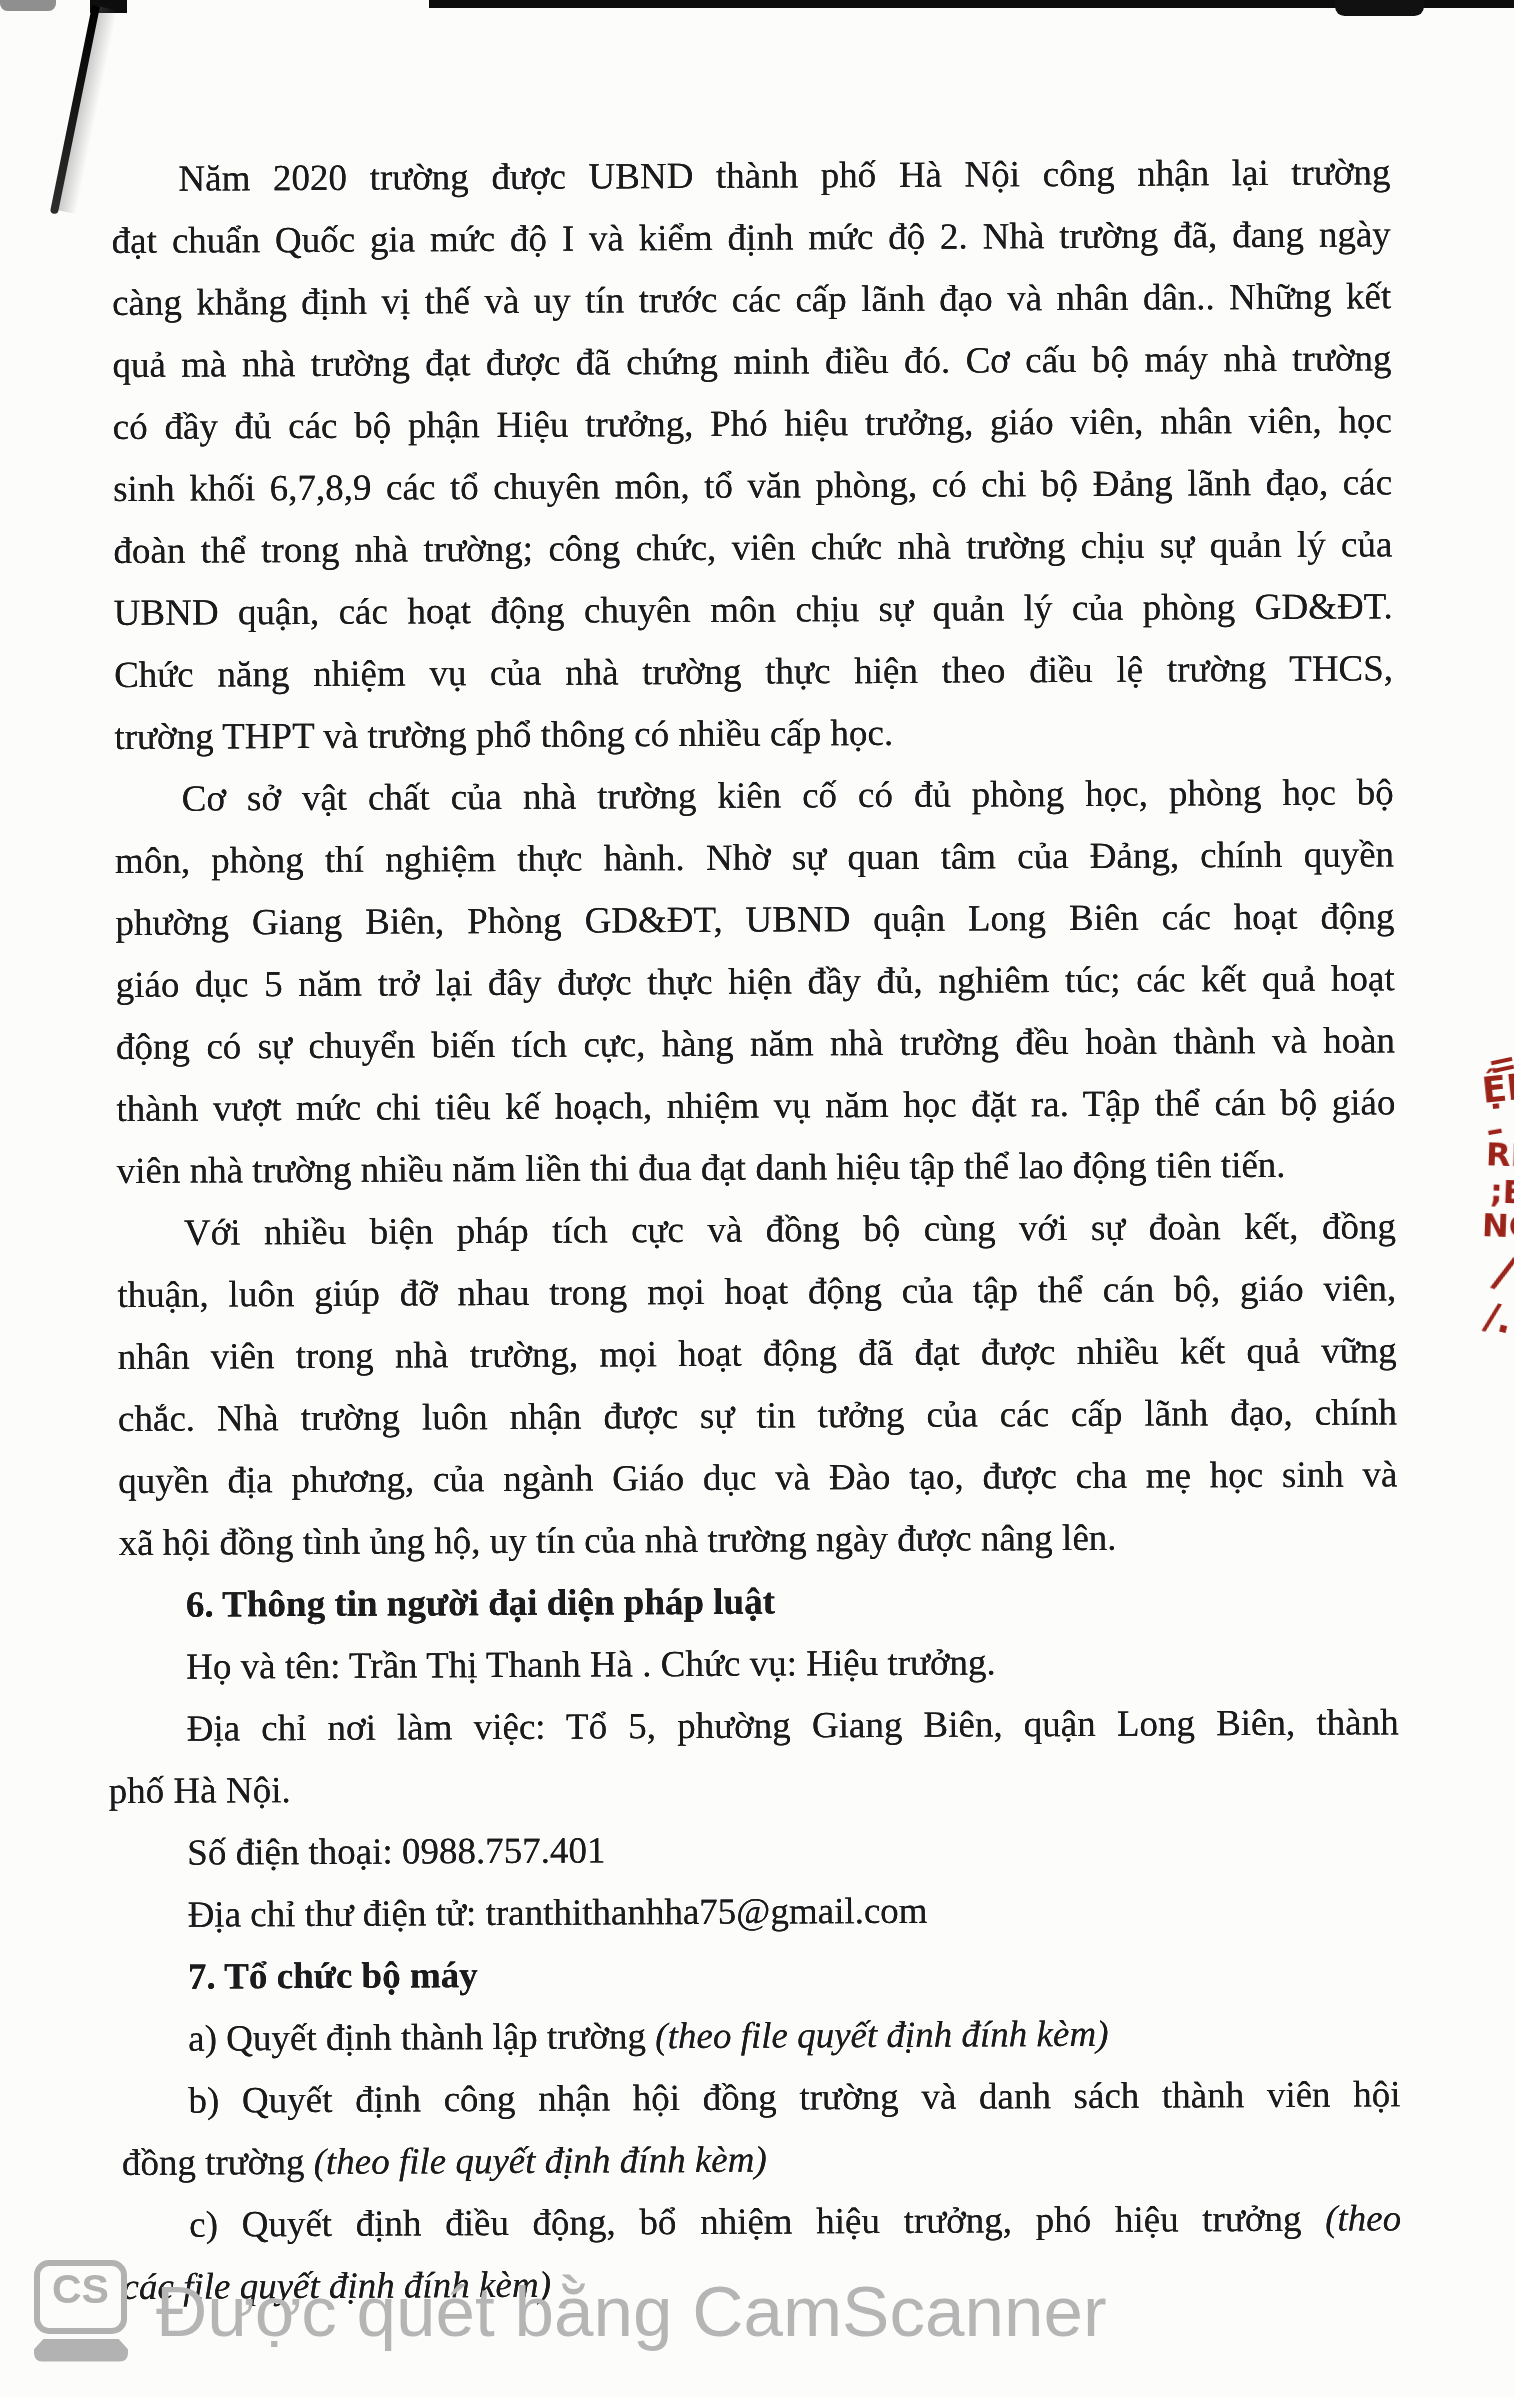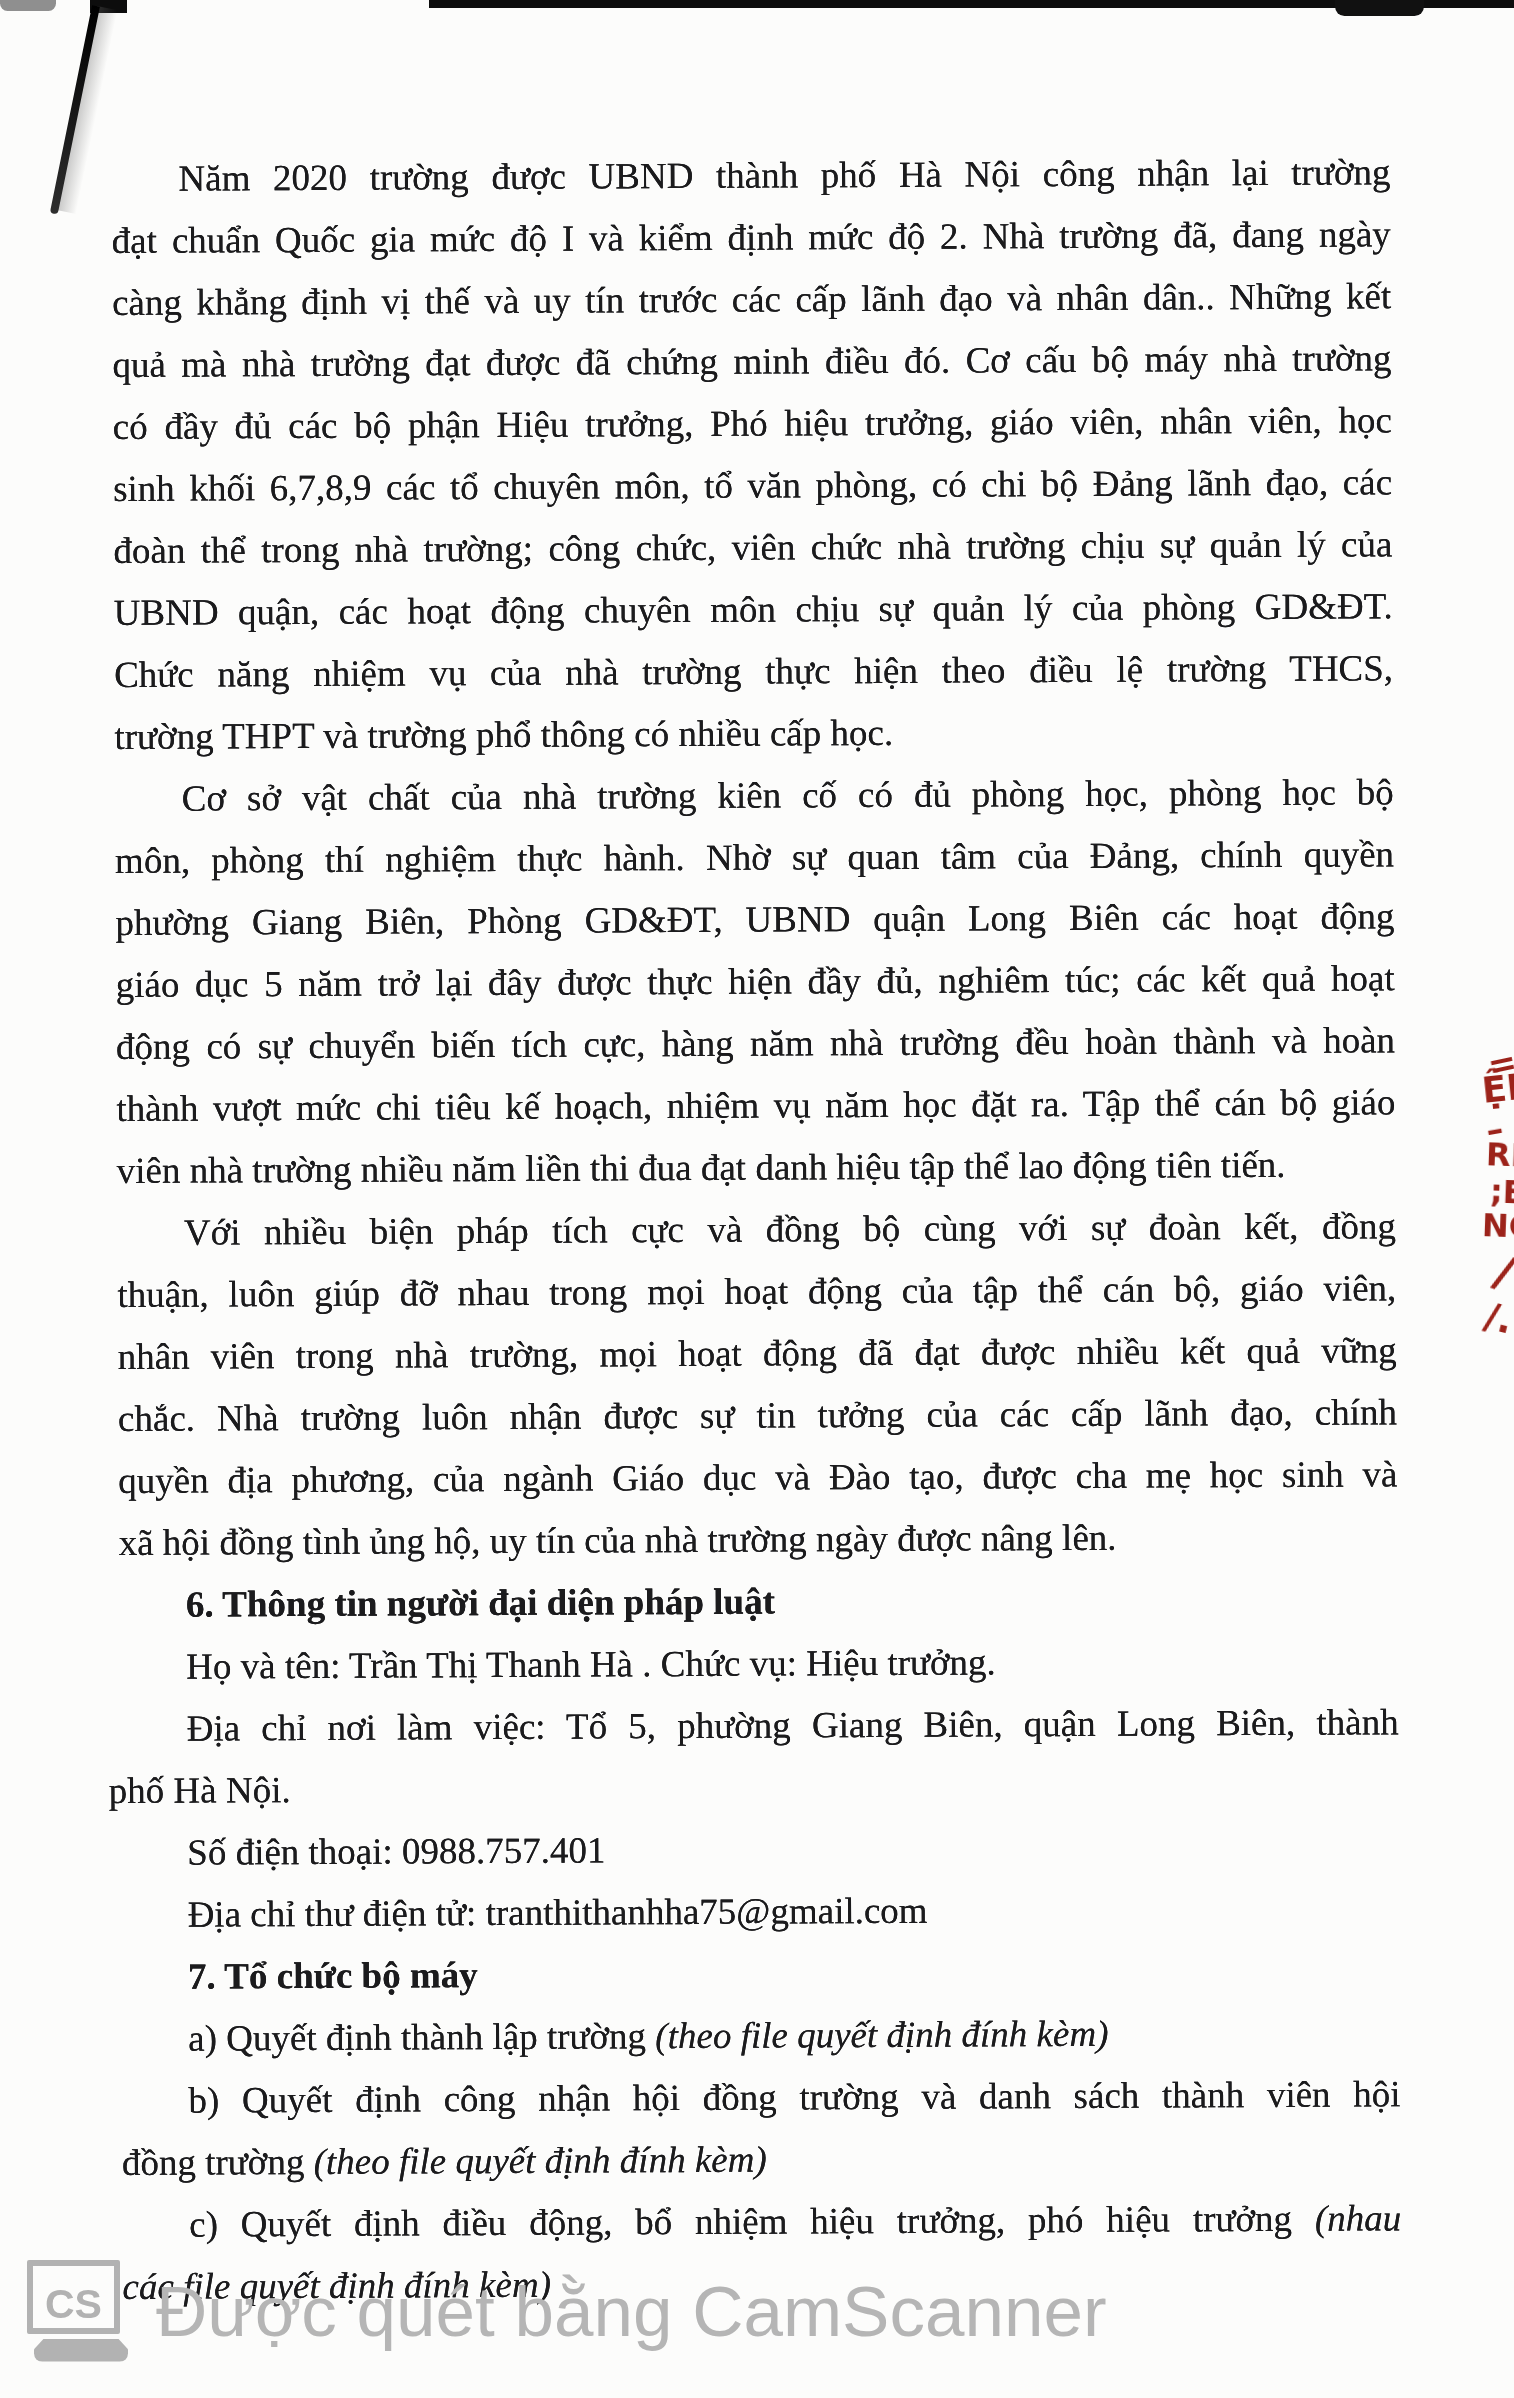--- a/index.html
+++ b/index.html
@@ -53,24 +53,24 @@
   .stamp-frag{
     position:absolute;
     font-family:"DejaVu Sans","Liberation Sans",sans-serif;
     font-weight:bold;
     color:#9c231a;
     filter:blur(0.4px);
     white-space:nowrap;
   }
   
   #cs-logo-box{
-    position:absolute; left:27px; top:2260px;
+    position:absolute; left:34px; top:2260px;
     width:81px; height:62px;
-    border:6.6px solid #b2b2b2; border-radius:2px;
-    display:flex; align-items:flex-end; justify-content:center;
+    border:6.6px solid #b2b2b2; border-radius:15px;
+    display:flex; align-items:flex-start; justify-content:center;
   }
   #cs-logo-box span{
     font-family:"Liberation Sans","DejaVu Sans",sans-serif;
     font-weight:bold; font-size:41px; color:#b2b2b2; letter-spacing:0;
   }
   #cs-logo-tray{
     position:absolute; left:34px; top:2339px;
     width:94px; height:22.5px; background:#b2b2b2;
     clip-path:polygon(10% 0,90% 0,100% 45%,100% 100%,0 100%,0 45%);
     border-radius:0 0 8.4px 8.4px;
@@ -121,21 +121,21 @@
       <div class="line indent bold"><span>6. Thông tin người đại diện pháp luật</span></div>
       <div class="line indent"><span>Họ và tên: Trần Thị Thanh Hà . Chức vụ: Hiệu trưởng.</span></div>
       <div class="line indent just"><span>Địa chỉ nơi làm việc: Tổ 5, phường Giang Biên, quận Long Biên, thành</span></div>
       <div class="line outdent"><span>phố Hà Nội.</span></div>
       <div class="line indent"><span>Số điện thoại: 0988.757.401</span></div>
       <div class="line indent"><span>Địa chỉ thư điện tử: tranthithanhha75@gmail.com</span></div>
       <div class="line indent bold"><span>7. Tổ chức bộ máy</span></div>
       <div class="line indent"><span>a) Quyết định thành lập trường </span><span class="ital">(theo file quyết định đính kèm)</span></div>
       <div class="line indent just"><span>b) Quyết định công nhận hội đồng trường và danh sách thành viên hội</span></div>
       <div class="line"><span>đồng trường </span><span class="ital">(theo file quyết định đính kèm)</span></div>
-      <div class="line indent just"><span>c) Quyết định điều động, bổ nhiệm hiệu trưởng, phó hiệu trưởng </span><span class="ital">(nhau</span></div>
+      <div class="line indent just"><span>c) Quyết định điều động, bổ nhiệm hiệu trưởng, phó hiệu trưởng </span><span class="ital">(theo</span></div>
       <div class="line"><span class="ital">các file quyết định đính kèm)</span></div>
     </div>
 
   <div id="stamp-layer">
       <span class="stamp-frag" style="left: 1488px; top: 1044px; font-size: 34px; transform: rotate(-12deg); color: rgb(156, 35, 26);">=</span>
       <span class="stamp-frag" style="left: 1482px; top: 1068px; font-size: 36px; transform: rotate(-6deg); color: rgb(156, 35, 26);">ỆI</span>
       <span class="stamp-frag" style="left: 1486px; top: 1109px; font-size: 34px; transform: rotate(-10deg); color: rgb(156, 35, 26);">–</span>
       <span class="stamp-frag" style="left: 1486px; top: 1136px; font-size: 32px; transform: rotate(2deg); color: rgb(156, 35, 26);">RL</span>
       <span class="stamp-frag" style="left: 1490px; top: 1173px; font-size: 32px; transform: rotate(2deg); color: rgb(156, 35, 26);">;E</span>
       <span class="stamp-frag" style="left: 1482px; top: 1207px; font-size: 32px; transform: rotate(2deg); color: rgb(156, 35, 26);">NG</span>

